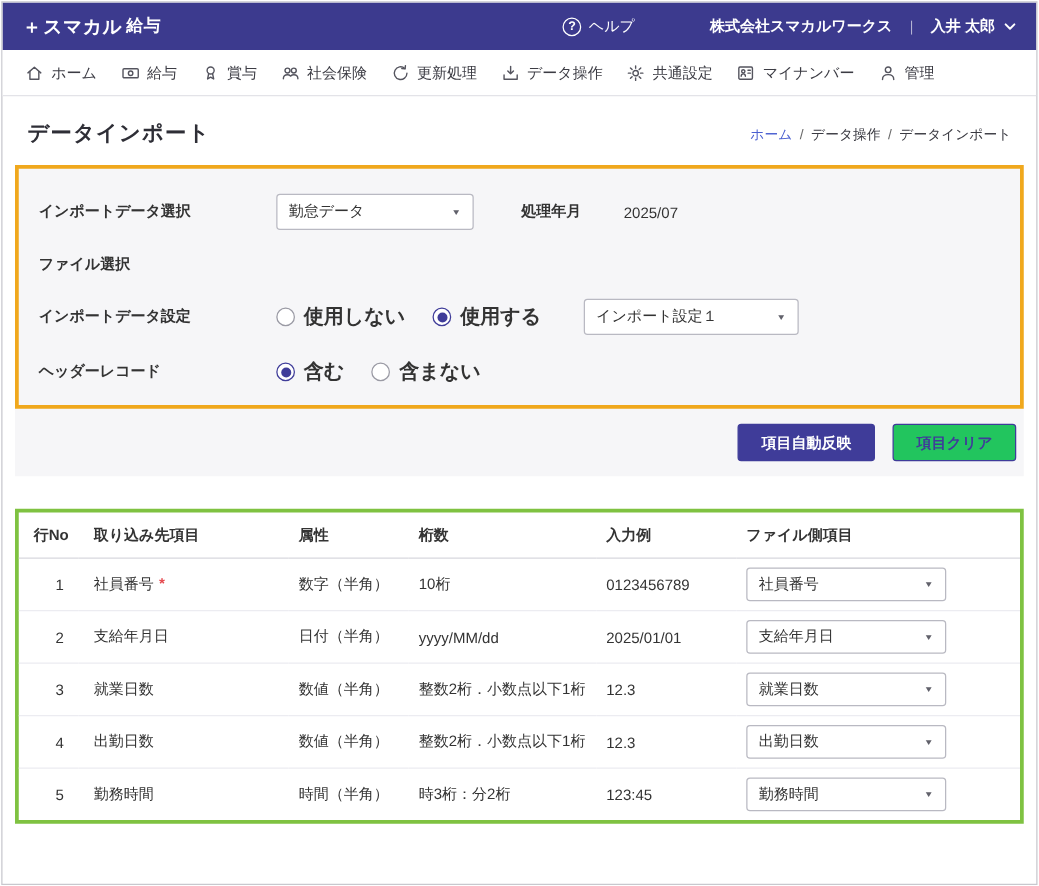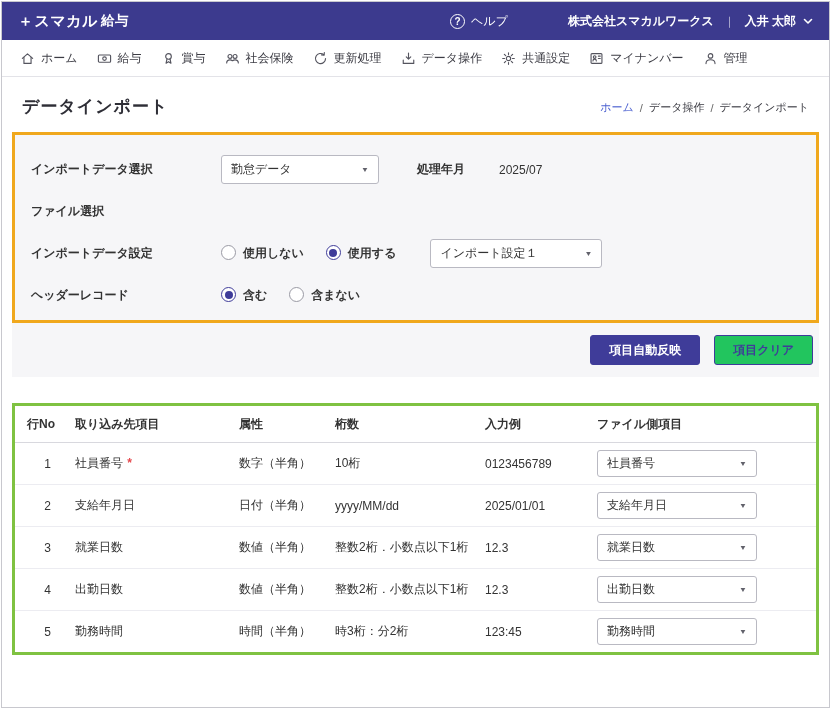--- a/index.html
+++ b/index.html
@@ -71,21 +71,21 @@
   .period-value { font-size: 12px; color: #333; margin-left: 34px; }
 
   .file-block { flex: 1; margin-right: 22px; }
   .dropzone {
     height: 50px; border: 1px dashed #b6b6c0; border-radius: 3px; background: #fbfbfd;
     display: flex; align-items: center; justify-content: center;
     font-size: 11.5px; color: #3a3a42; text-align: center; cursor: pointer; padding: 0 10px;
   }
   .file-name { font-size: 11px; color: #44444c; margin-top: 9px; }
 
-  .radio { display: inline-flex; align-items: flex-start; gap: 7px; margin-right: 22px; font-size: 12px; font-weight: 700; color: #333; cursor: pointer; }
+  .radio { display: inline-flex; align-items: center; gap: 7px; margin-right: 22px; font-size: 16px; font-weight: 700; color: #333; cursor: pointer; }
   .rdot { width: 15px; height: 15px; border: 1.5px solid #9a9aa4; border-radius: 50%; background: #fff; position: relative; flex-shrink: 0; }
   .radio.checked .rdot { border-color: var(--primary, #3f3c99); }
   .radio.checked .rdot::after { content: ""; position: absolute; inset: 2.5px; border-radius: 50%; background: var(--primary, #3f3c99); }
 
   .action-strip { display: flex; justify-content: flex-end; gap: 14px; padding: 12px 6px 6px; }
 
   .btn {
     height: 30px; padding: 0 18px; border-radius: 3px;
     font-size: 12px; font-weight: 700; font-family: inherit;
     display: inline-flex; align-items: center; justify-content: center;

